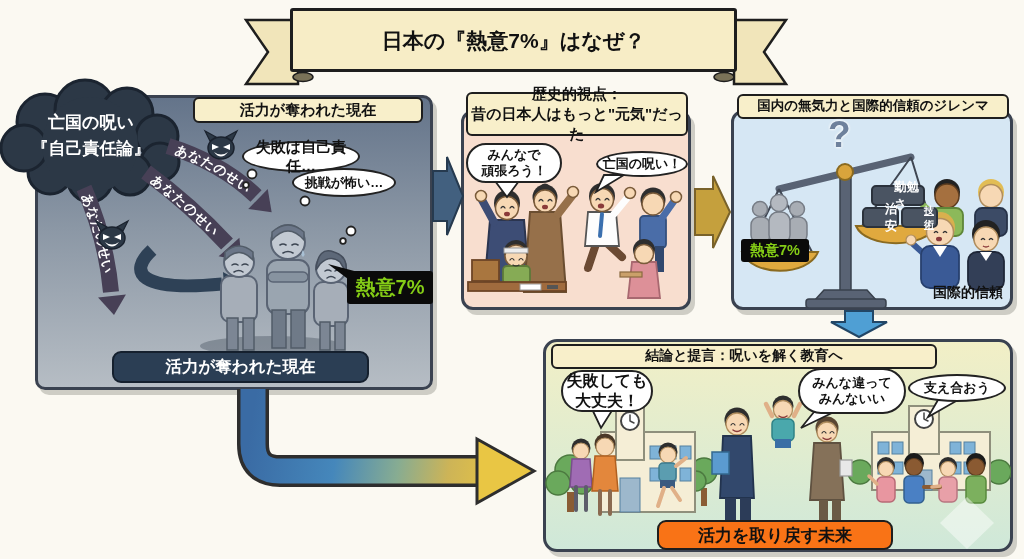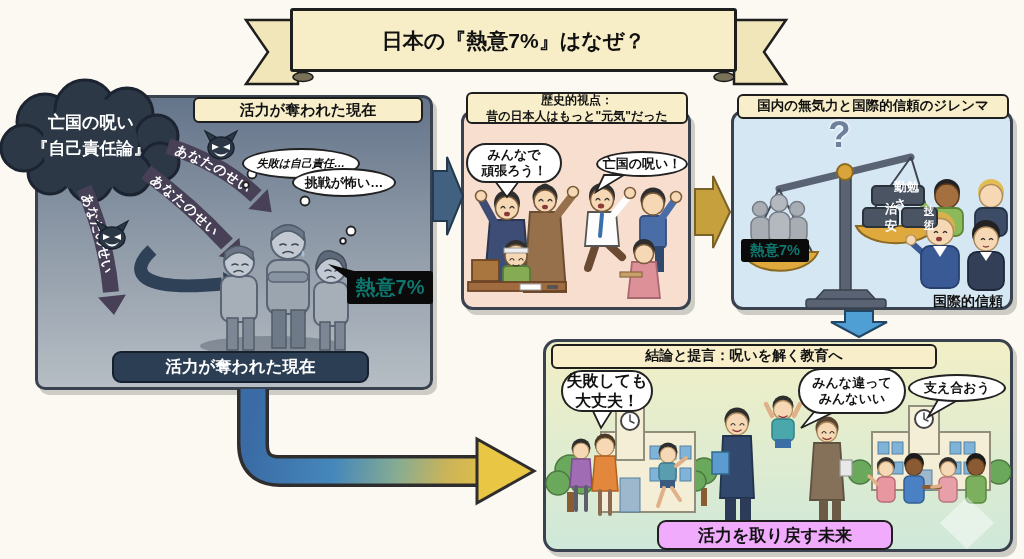--- a/index.html
+++ b/index.html
@@ -8,25 +8,25 @@
   .panel{position:absolute;z-index:1;border:3px solid #3a4250;box-sizing:border-box;
          box-shadow:4px 5px 0 rgba(139,139,129,0.40);}
   #art{position:absolute;left:0;top:0;z-index:2;}
   .txt{position:absolute;z-index:3;box-sizing:border-box;}
   .hdr{background:#f8efca;border:2.5px solid #1e1e1e;border-radius:6px;color:#111;
        font-weight:bold;display:flex;align-items:center;justify-content:center;
        text-align:center;white-space:pre-line;line-height:1.35;}
   .bubble{background:#ffffff;border:2px solid #222;color:#111;font-weight:bold;
           display:flex;align-items:center;justify-content:center;text-align:center;
           white-space:pre-line;line-height:1.22;}
-  .badge-black{background:#0a0a0a;color:#0f766e;font-weight:bold;display:flex;
+  .badge-black{background:#0a0a0a;color:#84cc16;font-weight:bold;display:flex;
                align-items:center;justify-content:center;border-radius:3px;}
   .cap-dark{background:#2b3e54;border:2.5px solid #15202e;border-radius:9px;color:#fff;
             font-weight:bold;display:flex;align-items:center;justify-content:center;}
-  .cap-yellow{background:#f0abfc;border:2.5px solid #1e1e1e;border-radius:9px;color:#111;
+  .cap-yellow{background:#f97316;border:2.5px solid #1e1e1e;border-radius:9px;color:#111;
               font-weight:bold;display:flex;align-items:center;justify-content:center;}
   .tagbox{background:#4a5462;border:2px solid #2b323c;border-radius:5px;color:#fff;
           font-weight:bold;display:flex;align-items:center;justify-content:center;padding-left:21px;}
   .banner-main{background:#f7edc6;border:3px solid #1e1e1e;border-radius:3px;
                display:flex;flex-direction:column;align-items:center;justify-content:center;
                font-weight:bold;color:#111;}
   .cloud-text{color:#fff;font-weight:bold;text-align:center;white-space:pre-line;
               line-height:1.55;}
   .qmark{color:#6e819c;font-weight:bold;text-shadow:0 0 3px #fff,0 0 3px #fff;}
 </style>
@@ -368,38 +368,38 @@
     <polygon points="967,497 994,523 967,549 940,523" fill="#ffffff" opacity="0.45"></polygon>
   </svg>
 
   <div class="txt banner-main" style="left:290px;top:8px;width:447px;height:64px;font-size:21px;line-height:29px;">
     <div>日本の『熱意7%』はなぜ？</div>
   </div>
 
   <div class="txt hdr" style="left:193px;top:97px;width:230px;height:26px;font-size:15px;">活力が奪われた現在</div>
   <div class="txt cloud-text" style="left:16px;top:110px;width:150px;font-size:17px;">亡国の呪い
 『自己責任論』</div>
-  <div class="txt bubble" style="left:242px;top:148px;width:118px;height:31px;border-radius:50%;font-size:11px;font-style:italic;">失敗は自己責任…</div>
+  <div class="txt bubble" style="left:242px;top:141px;width:118px;height:31px;border-radius:50%;font-size:15px;">失敗は自己責任…</div>
   <div class="txt bubble" style="left:292px;top:168px;width:104px;height:29px;border-radius:50%;font-size:13px;">挑戦が怖い…</div>
   <div class="txt badge-black" style="left:347px;top:271px;width:86px;height:33px;font-size:20px;">熱意7%</div>
   <div class="txt cap-dark" style="left:112px;top:351px;width:257px;height:32px;font-size:16.5px;">活力が奪われた現在</div>
 
-  <div class="txt hdr" style="left:466px;top:92px;width:222px;height:32px;font-size:12px;">歴史的視点：
+  <div class="txt hdr" style="left:466px;top:92px;width:222px;height:44px;font-size:15px;">歴史的視点：
 昔の日本人はもっと"元気"だった</div>
   <div class="txt bubble" style="left:466px;top:143px;width:96px;height:40px;border-radius:20px;font-size:13px;">みんなで
 頑張ろう！</div>
   <div class="txt bubble" style="left:596px;top:151px;width:92px;height:26px;border-radius:50%;font-size:13px;">亡国の呪い！</div>
 
   <div class="txt hdr" style="left:737px;top:94px;width:272px;height:25px;font-size:13.5px;">国内の無気力と国際的信頼のジレンマ</div>
   <div class="txt qmark" style="left:828px;top:114px;font-size:37px;">?</div>
   <div class="txt badge-black" style="left:741px;top:239px;width:68px;height:23px;font-size:14.5px;">熱意7%</div>
   <div class="txt tagbox" style="left:871px;top:185px;width:54px;height:21px;font-size:12.5px;">勤勉さ</div>
   <div class="txt tagbox" style="left:862px;top:207px;width:37px;height:21px;font-size:12.5px;">治安</div>
   <div class="txt tagbox" style="left:901px;top:207px;width:37px;height:21px;font-size:10px;text-decoration:underline;">技術</div>
-  <div class="txt" style="left:933px;top:293px;width:80px;height:18px;font-size:14px;font-weight:bold;color:#111;">国際的信頼</div>
+  <div class="txt" style="left:933px;top:284px;width:80px;height:18px;font-size:14px;font-weight:bold;color:#111;">国際的信頼</div>
 
   <div class="txt hdr" style="left:551px;top:344px;width:386px;height:25px;font-size:14px;font-family:Liberation Serif, serif;">結論と提言：呪いを解く教育へ</div>
   <div class="txt bubble" style="left:561px;top:370px;width:92px;height:42px;border-radius:21px;font-size:16px;">失敗しても
 大丈夫！</div>
   <div class="txt bubble" style="left:798px;top:368px;width:108px;height:46px;border-radius:23px;font-size:13px;">みんな違って
 みんないい</div>
   <div class="txt bubble" style="left:908px;top:374px;width:98px;height:28px;border-radius:50%;font-size:13px;">支え合おう</div>
   <div class="txt cap-yellow" style="left:657px;top:520px;width:236px;height:30px;font-size:17px;">活力を取り戻す未来</div>
 
 </div>

